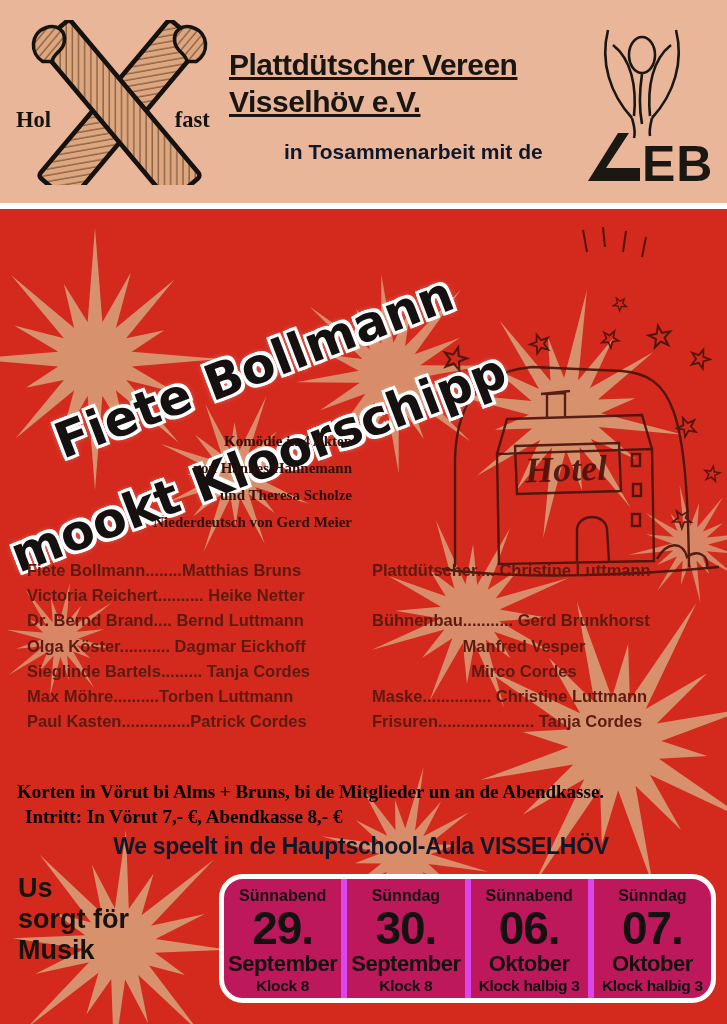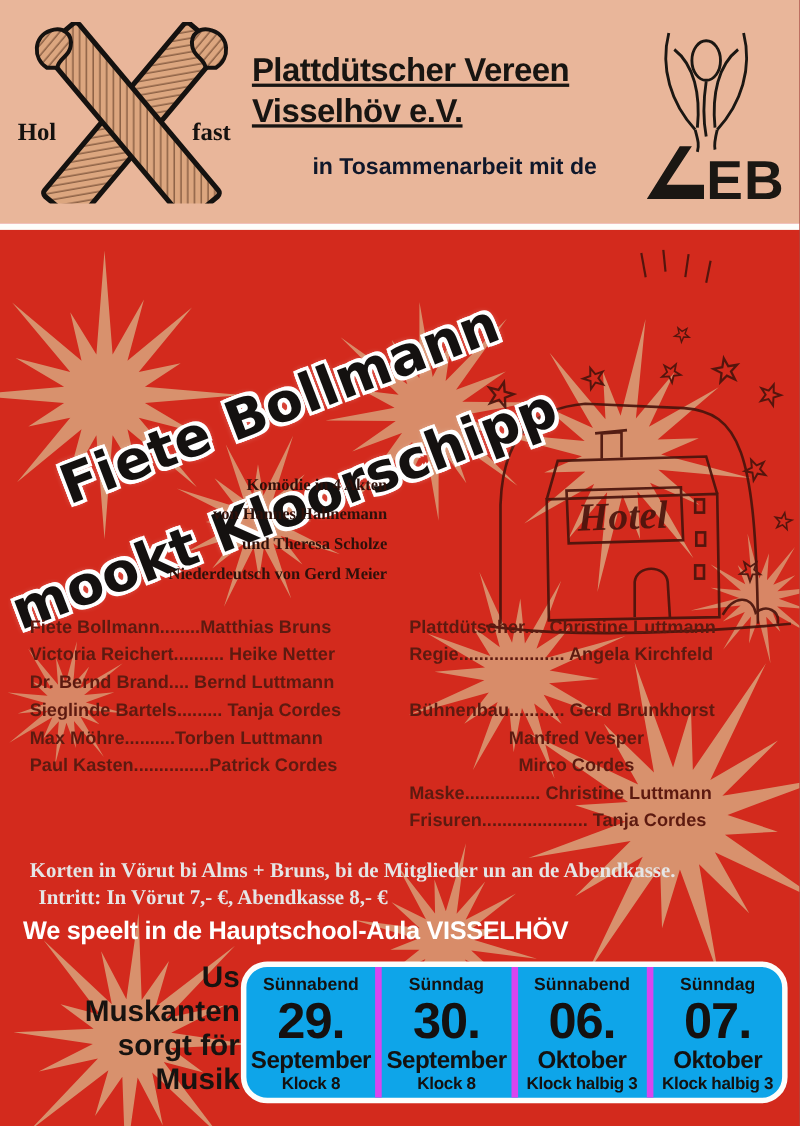--- a/index.html
+++ b/index.html
@@ -54,39 +54,39 @@
     position:absolute; top:349px; width:334px;
     font-size:16.5px; font-weight:bold; line-height:25.2px;
     color:#5d1a10; letter-spacing:0; white-space:nowrap;
   }
   .cast-left  { left:27px; }
   .cast-right { left:372px; }
   .cast-line { min-height:25.2px; }
   .cast-line.align-right { text-align:center; padding-right:30px; }
   
   .tickets {
-    position:absolute; left:27px; top:570px; width:690px;
+    position:absolute; left:17px; top:570px; width:690px;
     font-family:"Liberation Serif", serif; font-weight:bold;
-    font-size:19px; line-height:25px; color:#e5e5e5;
+    font-size:19px; line-height:25px; color:#000000;
   }
   .tickets .t2 { padding-left:8px; }
   
   .venue {
-    position:absolute; right:26px; top:624px; width:680px; text-align:left;
-    font-size:23px; font-weight:bold; color:#ffffff; letter-spacing:-0.3px;
+    position:absolute; right:26px; top:624px; width:680px; text-align:center;
+    font-size:23px; font-weight:bold; color:#0f172a; letter-spacing:-0.3px;
   }
   
   .music {
-    position:absolute; left:18px; top:664px; width:200px; text-align:right;
+    position:absolute; left:18px; top:664px; width:200px; text-align:left;
     font-size:27px; font-weight:bold; line-height:31px; color:#171310;
   }
   
   .schedule {
     position:absolute; left:219px; top:665px; width:497px; height:129px;
-    background:#0ea5e9; border:5px solid #fdfdfb; border-radius:24px;
+    background:#be185d; border:5px solid #fdfdfb; border-radius:24px;
     display:flex; overflow:hidden;
   }
   .sched-col {
     flex:1 1 0; text-align:center; color:#141110; padding-top:7px;
   }
   .sched-col + .sched-col { border-left:6px solid #d946ef; }
   .sched-day  { font-size:16px; font-weight:bold; line-height:19px; }
   .sched-date { font-size:46px; font-weight:bold; line-height:47px; letter-spacing:-1px; }
   .sched-month{ font-size:22px; font-weight:bold; line-height:24px; letter-spacing:-0.5px; }
   .sched-time { font-size:15.5px; font-weight:bold; line-height:19px; letter-spacing:-0.3px; }
@@ -206,46 +206,45 @@
       <div>Komödie in 4 Akten</div>
       <div>von Hannes Hahnemann</div>
       <div>und Theresa Scholze</div>
       <div>Niederdeutsch von Gerd Meier</div>
     </div>
 
     <div class="cast-col cast-left">
       <div class="cast-line">Fiete Bollmann........Matthias Bruns</div>
       <div class="cast-line">Victoria Reichert.......... Heike Netter</div>
       <div class="cast-line">Dr. Bernd Brand.... Bernd Luttmann</div>
+      <div class="cast-line">Olga Köster........... Dagmar Eickhoff</div>
       <div class="cast-line">Sieglinde Bartels......... Tanja Cordes</div>
       <div class="cast-line">Max Möhre..........Torben Luttmann</div>
       <div class="cast-line">Paul Kasten...............Patrick Cordes</div>
     </div>
 
     <div class="cast-col cast-right">
       <div class="cast-line">Plattdütscher.... Christine Luttmann</div>
-      <div class="cast-line">Regie..................... Angela Kirchfeld</div>
       <div class="cast-line"></div>
       <div class="cast-line">Bühnenbau........... Gerd Brunkhorst</div>
       <div class="cast-line align-right">Manfred Vesper</div>
       <div class="cast-line align-right">Mirco Cordes</div>
       <div class="cast-line">Maske............... Christine Luttmann</div>
       <div class="cast-line">Frisuren..................... Tanja Cordes</div>
     </div>
 
     <div class="tickets">
       <div class="t1">Korten in Vörut bi Alms + Bruns, bi de Mitglieder un an de Abendkasse.</div>
       <div class="t2">Intritt: In Vörut 7,- €, Abendkasse 8,- €</div>
     </div>
 
     <div class="venue">We speelt in de Hauptschool-Aula VISSELHÖV</div>
 
     <div class="music">
       <div>Us</div>
-      <div>Muskanten</div>
       <div>sorgt för</div>
       <div>Musik</div>
     </div>
 
     <div class="schedule">
       <div class="sched-col">
         <div class="sched-day">Sünnabend</div>
         <div class="sched-date">29.</div>
         <div class="sched-month">September</div>
         <div class="sched-time">Klock 8</div>

